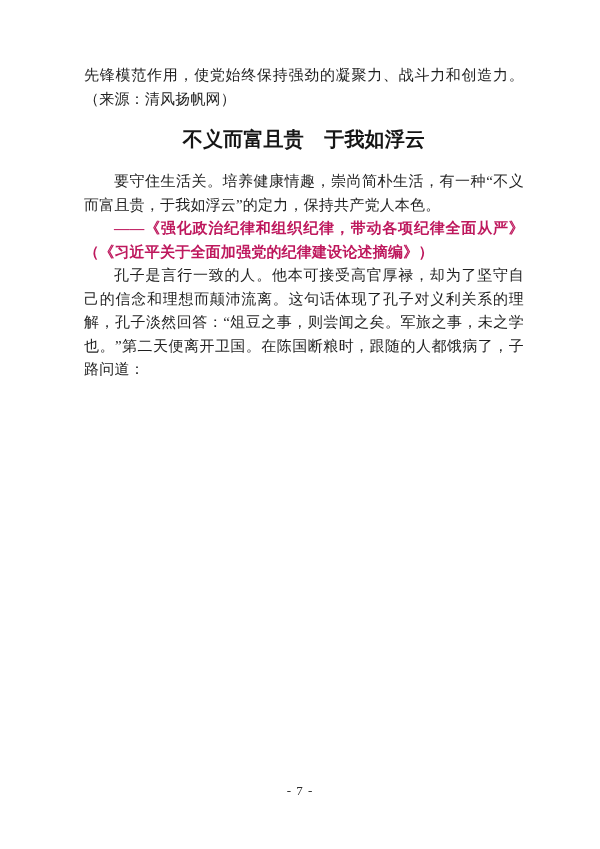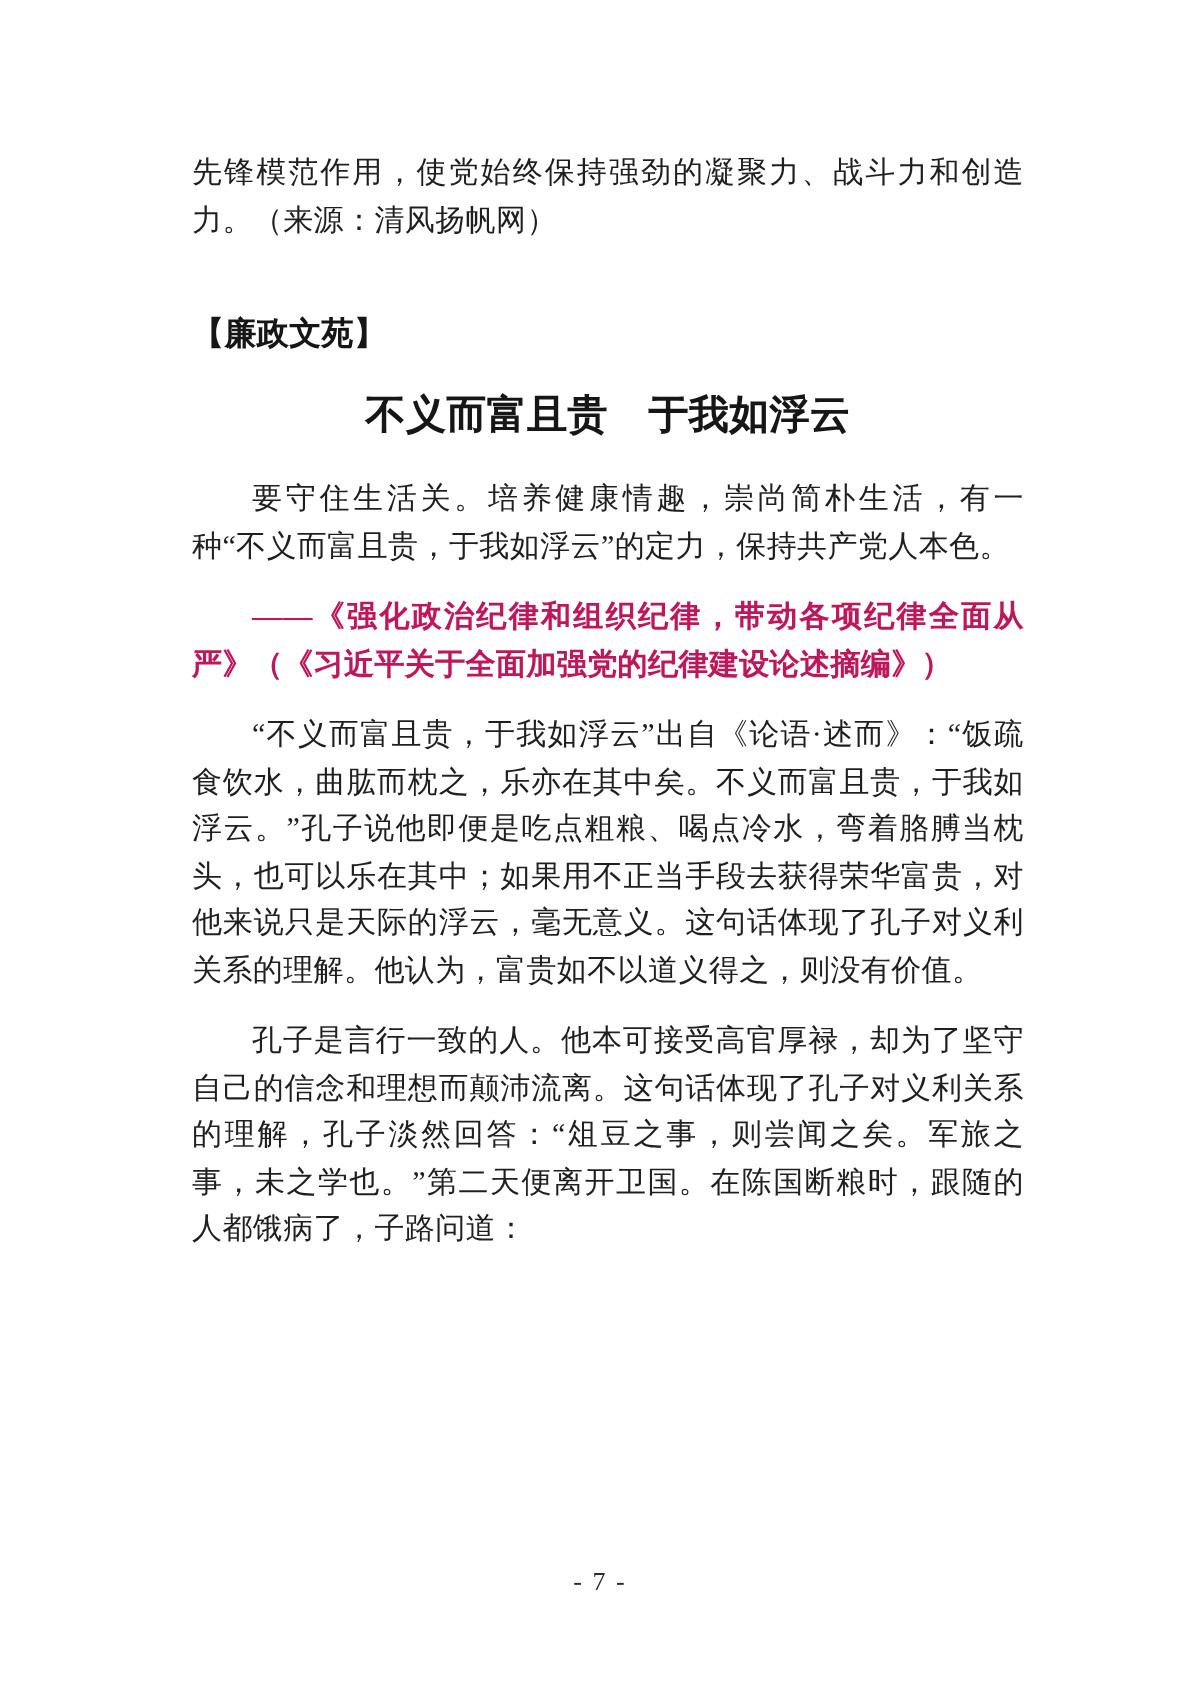--- a/index.html
+++ b/index.html
@@ -23,21 +23,21 @@
     width: 440px;
   }
   .body-text {
     font-size: 15px;
     line-height: 23.5px;
     text-align: justify;
     text-justify: inter-character;
     letter-spacing: 0.2px;
   }
   p {
-    margin: 12px;
+    margin: 0;
   }
   .para {
     text-indent: 2em;
   }
   .continued {
     text-indent: 0;
   }
   .section-header {
     margin-top: 33px;
     font-size: 16px;
@@ -73,26 +73,24 @@
   }
 </style>
 </head>
 <body>
 
 <div class="page">
   <div class="content body-text">
 
     <p class="para continued">先锋模范作用，使党始终保持强劲的凝聚力、战斗力和创造力。（来源：清风扬帆网）</p>
 
-    <p class="section-header">【廉政文苑】</p>
 
     <h1 class="article-title">不义而富且贵　于我如浮云</h1>
 
     <div class="article-body">
       <p class="para">要守住生活关。培养健康情趣，崇尚简朴生活，有一种“不义而富且贵，于我如浮云”的定力，保持共产党人本色。</p>
       <p class="para bold-para">——《强化政治纪律和组织纪律，带动各项纪律全面从严》（《习近平关于全面加强党的纪律建设论述摘编》）</p>
-      <p class="para">“不义而富且贵，于我如浮云”出自《论语·述而》：“饭疏食饮水，曲肱而枕之，乐亦在其中矣。不义而富且贵，于我如浮云。”孔子说他即便是吃点粗粮、喝点冷水，弯着胳膊当枕头，也可以乐在其中；如果用不正当手段去获得荣华富贵，对他来说只是天际的浮云，毫无意义。这句话体现了孔子对义利关系的理解。他认为，富贵如不以道义得之，则没有价值。</p>
       <p class="para">孔子是言行一致的人。他本可接受高官厚禄，却为了坚守自己的信念和理想而颠沛流离。这句话体现了孔子对义利关系的理解，孔子淡然回答：“俎豆之事，则尝闻之矣。军旅之事，未之学也。”第二天便离开卫国。在陈国断粮时，跟随的人都饿病了，子路问道：</p>
     </div>
   </div>
 
   <div class="page-number">- 7 -</div>
 </div>
 
 </body></html>

